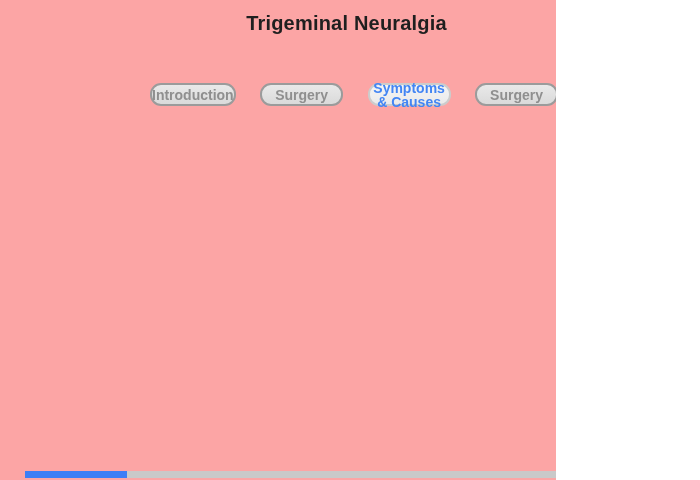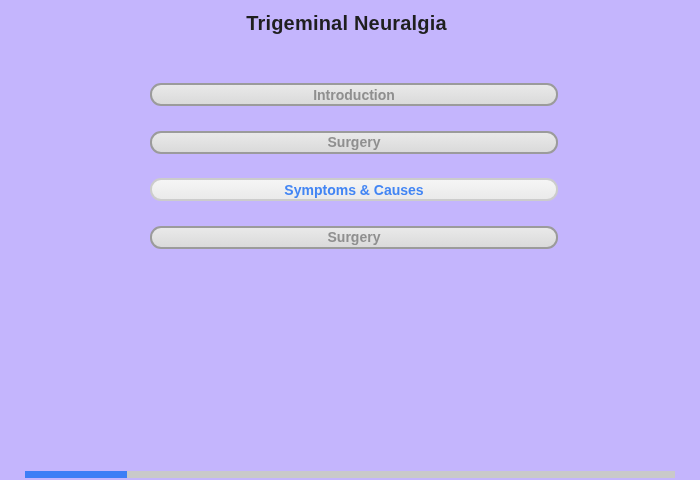--- a/index.html
+++ b/index.html
@@ -3,43 +3,43 @@
 <meta charset="utf-8">
 <style>
   html, body {
     margin: 0;
     padding: 0;
     background: #ffffff;
     font-family: "Liberation Sans", sans-serif;
   }
   .stage {
     position: relative;
-    width: 700px;
+    width: 556px;
     height: 480px;
-    background: #c4b5fd;
+    background: #fca5a5;
     overflow: hidden;
   }
   .page-title {
     position: absolute;
     top: 12px;
     left: 0;
     width: 693px;
     text-align: center;
     font-size: 20px;
     font-weight: bold;
     color: var(--title-text, #1f1f1f);
     letter-spacing: 0.2px;
   }
   .menu {
     position: absolute;
     top: 83px;
     left: 150px;
     width: 408px;
     display: flex;
-    flex-direction: column;
+    flex-direction: row;
     gap: 24.5px;
   }
   .menu-btn {
     box-sizing: border-box;
     height: 23px;
     width: 100%;
     border: 2px solid var(--button-border, #9b9b9b);
     border-radius: 11px;
     background: linear-gradient(#e9e9e9, #dadada);
     color: var(--button-text, #8f8f8f);

